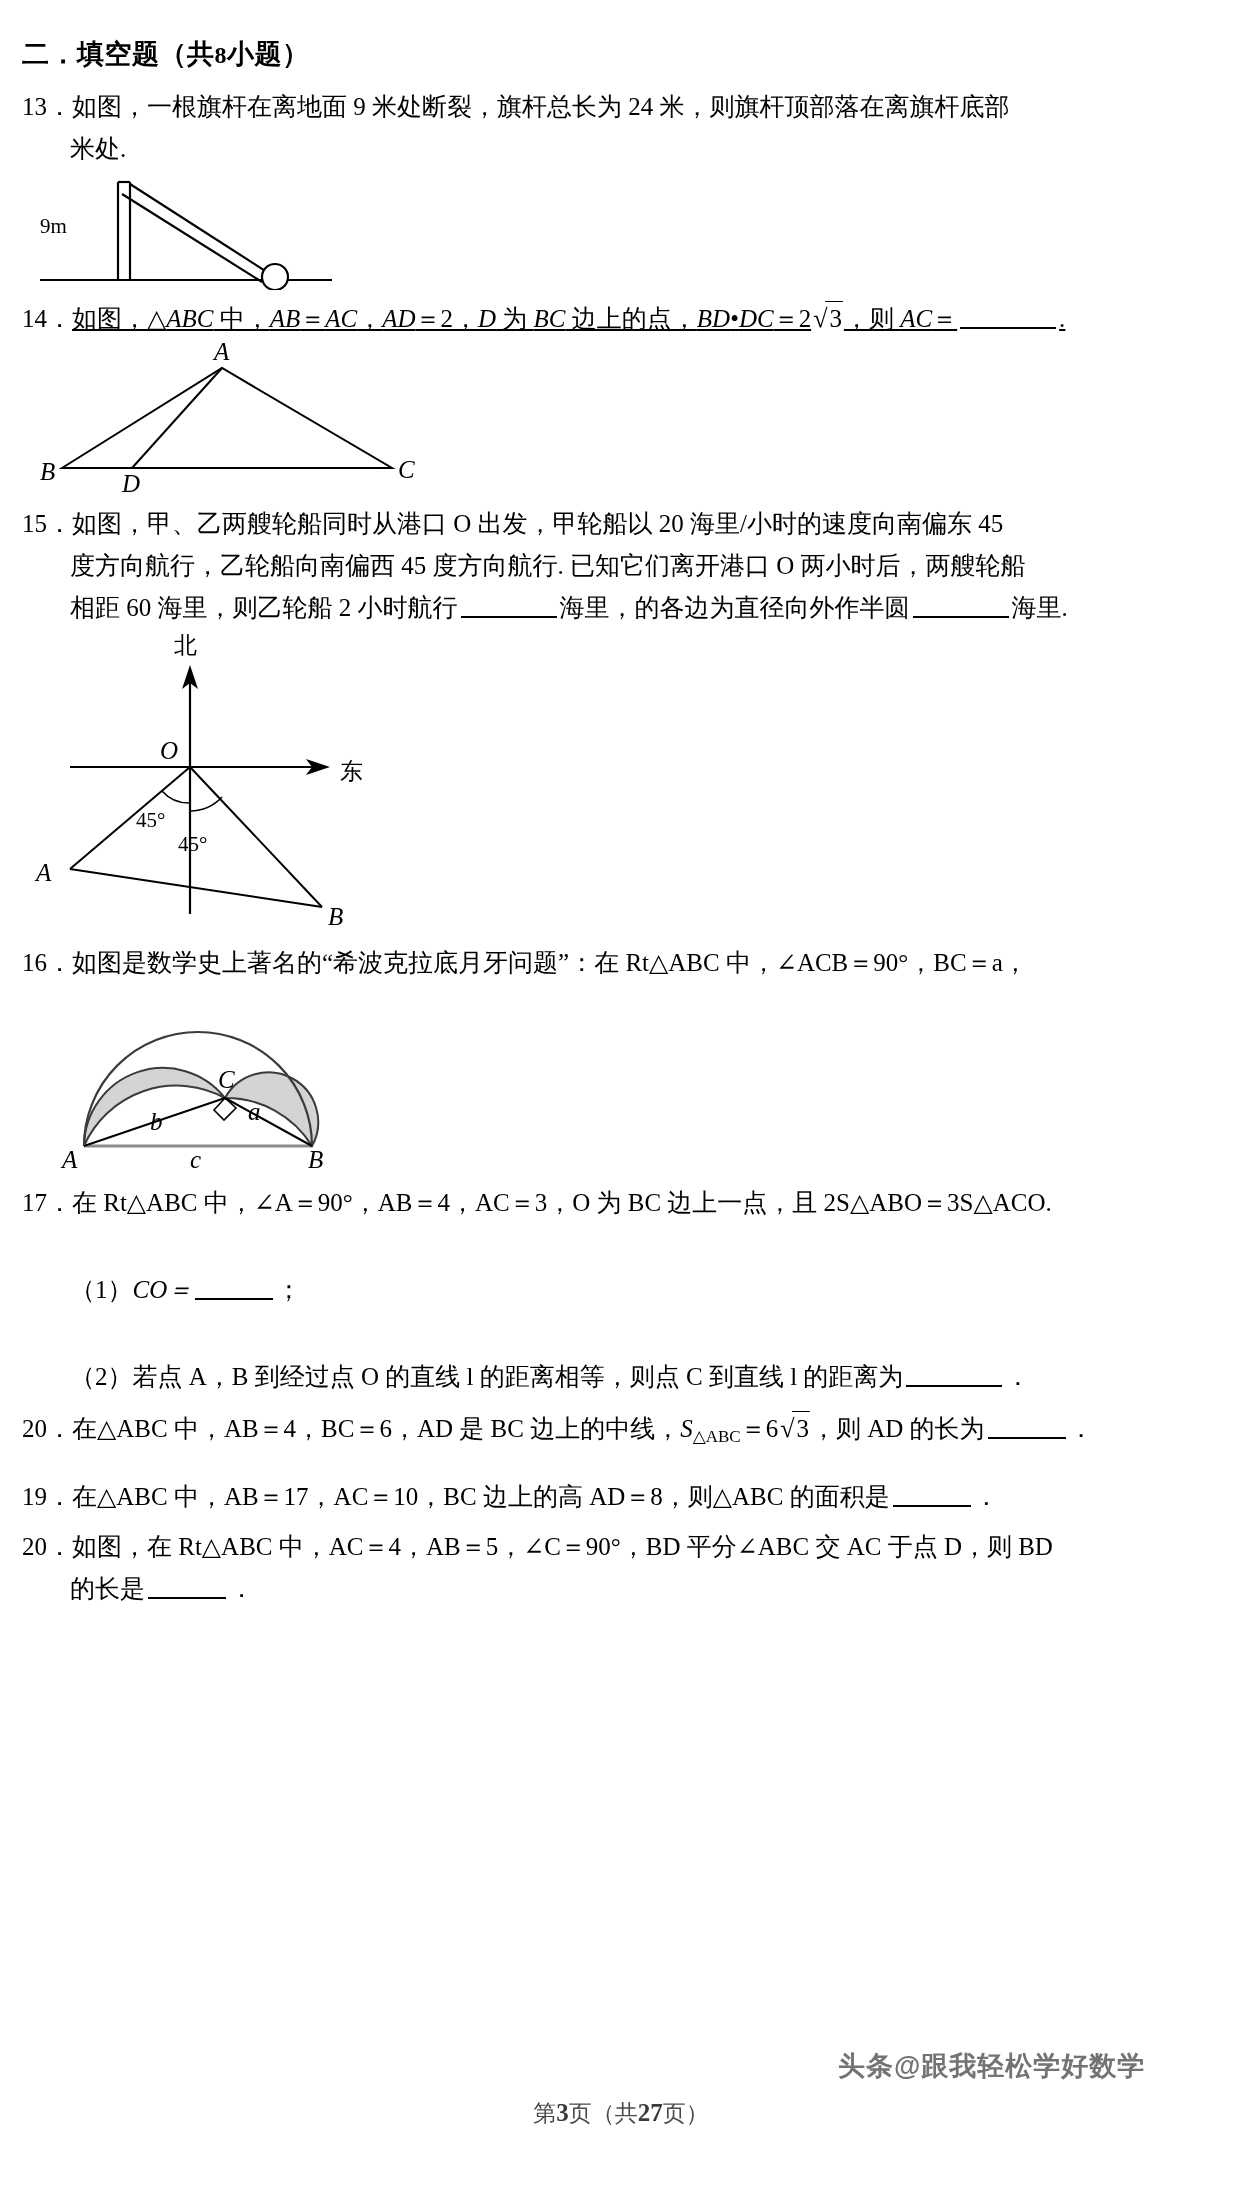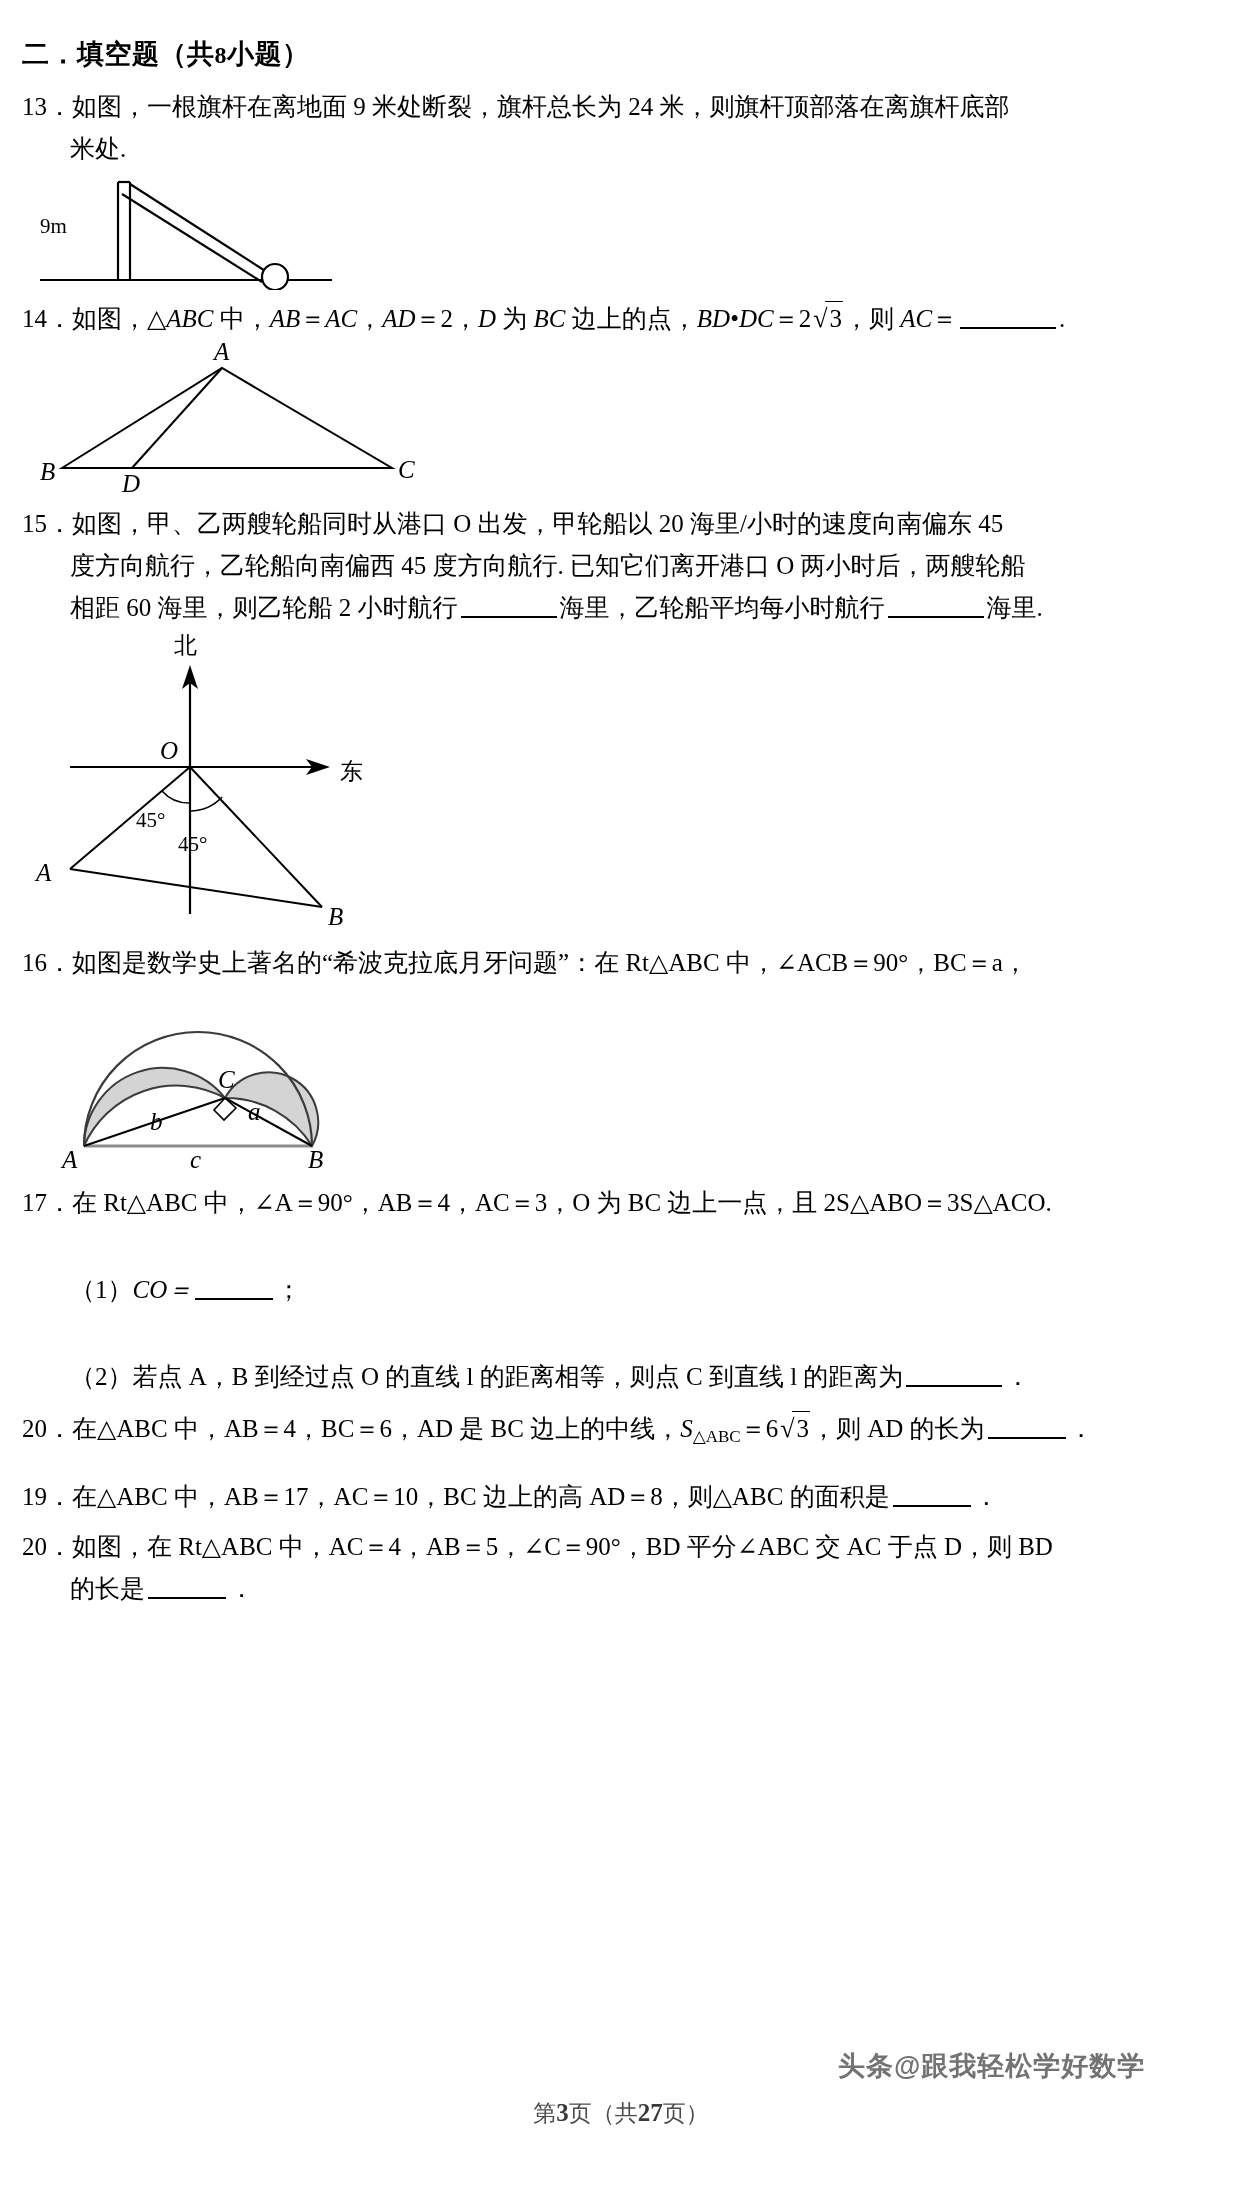--- a/index.html
+++ b/index.html
@@ -148,21 +148,21 @@
         <line x1="96" y1="12" x2="108" y2="12" stroke="#000" stroke-width="2.2"></line>
 
         <line x1="108" y1="14" x2="248" y2="104" stroke="#000" stroke-width="2.2"></line>
         <line x1="100" y1="24" x2="240" y2="112" stroke="#000" stroke-width="2.2"></line>
         <circle cx="253" cy="107" r="13" fill="#ffffff" stroke="#000" stroke-width="2.2"></circle>
       </svg>
       <div style="position:absolute;left:18px;top:44px;" class="lbl lbl-sm">9m</div>
     </div>
   </div>
 
-  <div class="q" style="margin-top:2px;">
+  <div class="q" style="margin-top:2px;text-decoration:underline;">
     <div class="q-line">
       <span class="q-label">14．</span><span>如图，</span><span>△</span><span class="it">ABC</span><span> 中，</span><span class="it">AB</span><span>＝</span><span class="it">AC</span><span>，</span><span class="it">AD</span><span>＝2，</span><span class="it">D</span><span> 为 </span><span class="it">BC</span><span> 边上的点，</span><span class="it">BD</span><span>•</span><span class="it">DC</span><span>＝2</span><span class="rad"><span class="sign">√</span><span class="bar"></span><span class="inner">3</span></span><span>，则 </span><span class="it">AC</span><span>＝</span><span class="blank"></span><span>.</span>
     </div>
 
     <div class="fig" style="height:155px;">
       <svg width="460" height="155" viewBox="0 0 460 155">
         <polygon points="40,128 200,28 370,128" fill="none" stroke="#000" stroke-width="2"></polygon>
         <line x1="200" y1="28" x2="110" y2="128" stroke="#000" stroke-width="2"></line>
         <text x="192" y="20" class="lbl">A</text>
         <text x="18" y="140" class="lbl">B</text>
@@ -173,21 +173,21 @@
   </div>
 
   <div class="q" style="margin-top:4px;">
     <div class="q-line">
       <span class="q-label">15．</span><span>如图，甲、乙两艘轮船同时从港口 O 出发，甲轮船以 20 海里/小时的速度向南偏东 45</span>
     </div>
     <div class="q-line indent">
       <span>度方向航行，乙轮船向南偏西 45 度方向航行. 已知它们离开港口 O 两小时后，两艘轮船</span>
     </div>
     <div class="q-line indent">
-      <span>相距 60 海里，则乙轮船 2 小时航行</span><span class="blank"></span><span>海里，乙轮船平均每小时航行</span><span class="blank"></span><span>海里.</span>
+      <span>相距 60 海里，则乙轮船 2 小时航行</span><span class="blank"></span><span>海里，的各边为直径向外作半圆</span><span class="blank"></span><span>海里.</span>
     </div>
 
     <div class="fig" style="height:305px;">
       <svg width="470" height="305" viewBox="0 0 470 305">
 
         <line x1="168" y1="52" x2="168" y2="285" stroke="#000" stroke-width="2.2"></line>
         <polygon points="168,36 160,60 168,54 176,60" fill="#000"></polygon>
 
         <line x1="48" y1="138" x2="292" y2="138" stroke="#000" stroke-width="2.2"></line>
         <polygon points="308,138 284,130 290,138 284,146" fill="#000"></polygon>

